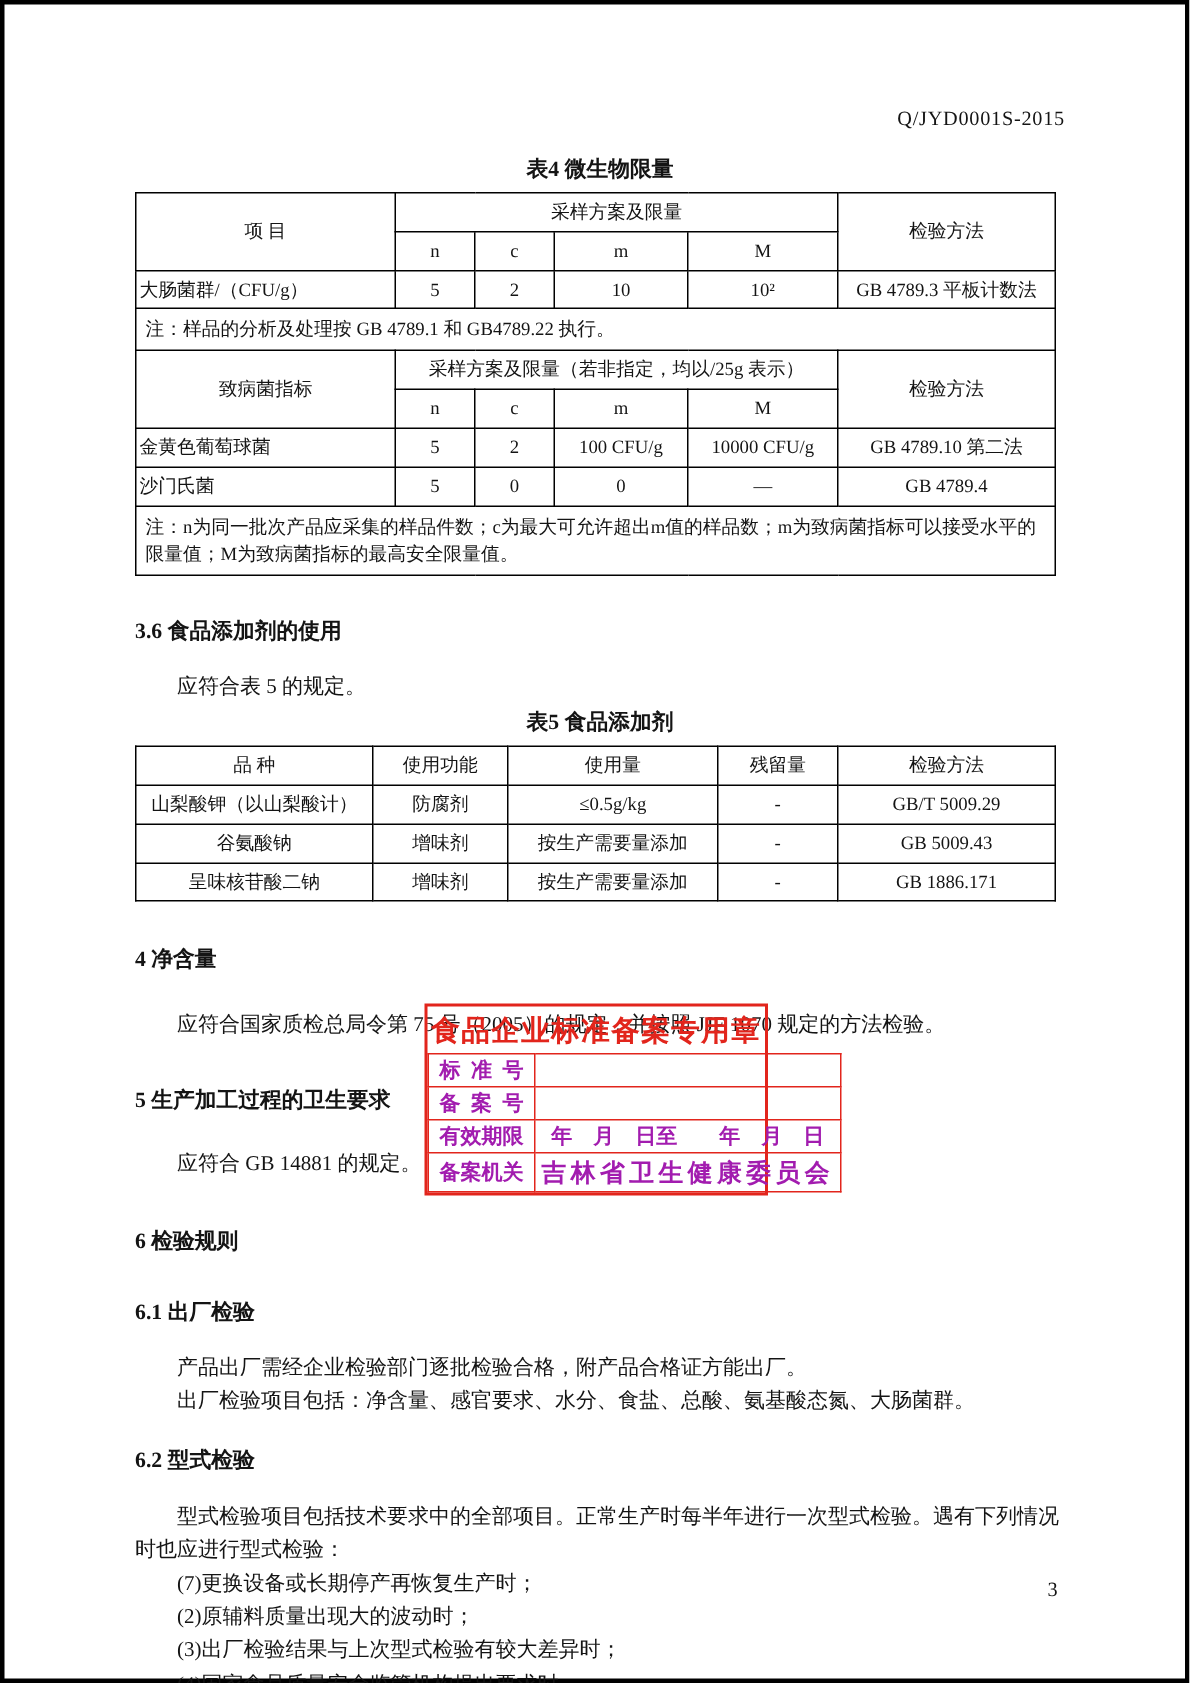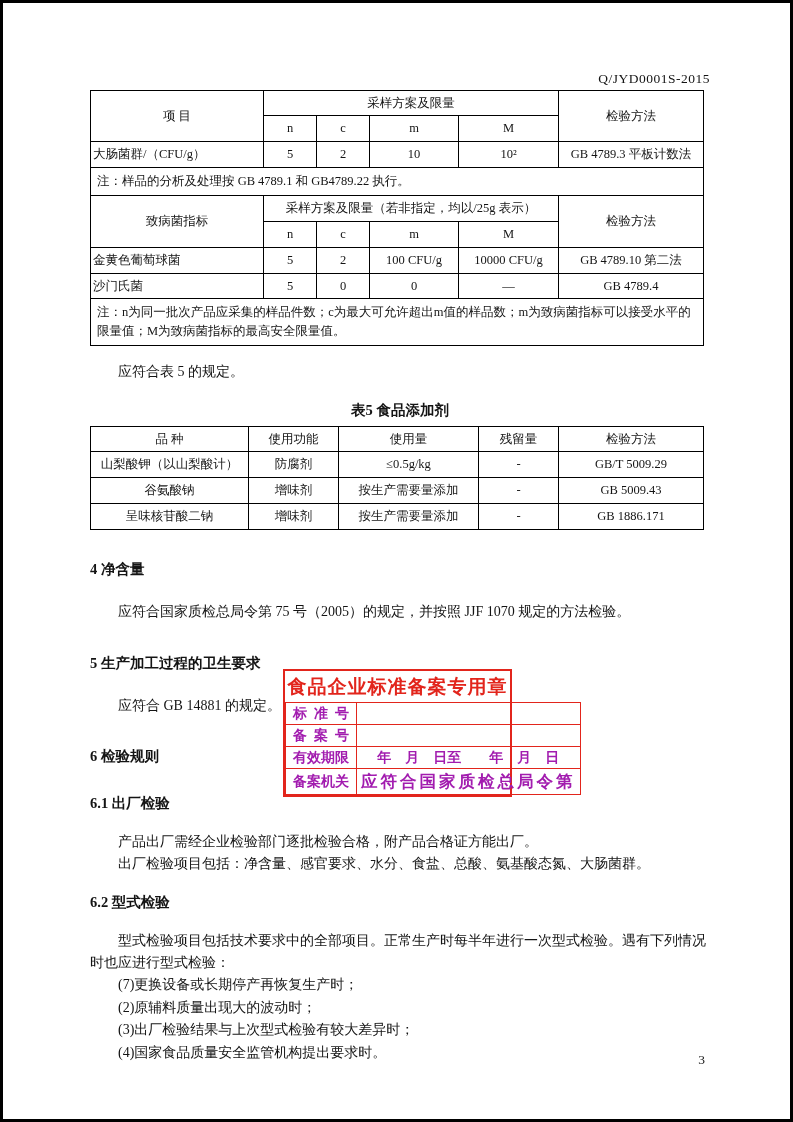--- a/index.html
+++ b/index.html
@@ -116,20 +116,21 @@
 </style>
 </head>
 <body>
 
 <div class="page-frame"></div>
 
 <div class="content">
 
   <div class="doc-number">Q/JYD0001S-2015</div>
 
+  <div class="table-caption">表4  微生物限量</div>
 
   <table class="data-table">
     <colgroup>
       <col style="width:173px">
         <col style="width:53px">
         <col style="width:53px">
       <col style="width:89px">
         <col style="width:100px">
         <col style="width:145px">
     </colgroup>
@@ -182,23 +183,24 @@
         <td>0</td>
         <td>—</td>
         <td>GB 4789.4</td>
       </tr>
       <tr>
         <td colspan="6" class="note">注：n为同一批次产品应采集的样品件数；c为最大可允许超出m值的样品数；m为致病菌指标可以接受水平的限量值；M为致病菌指标的最高安全限量值。</td>
       </tr>
     </tbody>
   </table>
 
+  <div class="sec-title">3.6  食品添加剂的使用</div>
   <div class="body-p">应符合表 5 的规定。</div>
 
-  <div class="table-caption" style="margin-top:16px">表5  食品添加剂</div>
+  <div class="table-caption" style="margin-top:0">表5  食品添加剂</div>
 
   <table class="data-table">
     <colgroup>
       <col style="width:158px">
         <col style="width:90px">
         <col style="width:140px">
       <col style="width:80px">
         <col style="width:145px">
     </colgroup>
     <tbody>
@@ -265,19 +267,19 @@
       <tr>
         <td class="lbl">备案号</td>
         <td class="val"></td>
       </tr>
       <tr class="validity">
         <td class="lbl">有效期限</td>
         <td class="val">年　月　日至　　年　月　日</td>
       </tr>
       <tr class="agency">
         <td class="lbl">备案机关</td>
-        <td class="val">应符合国家质检总局令第</td>
+        <td class="val">吉林省卫生健康委员会</td>
       </tr>
     </tbody>
   </table>
 </div>
 
 <div class="page-number">3</div>
 
 </body></html>

